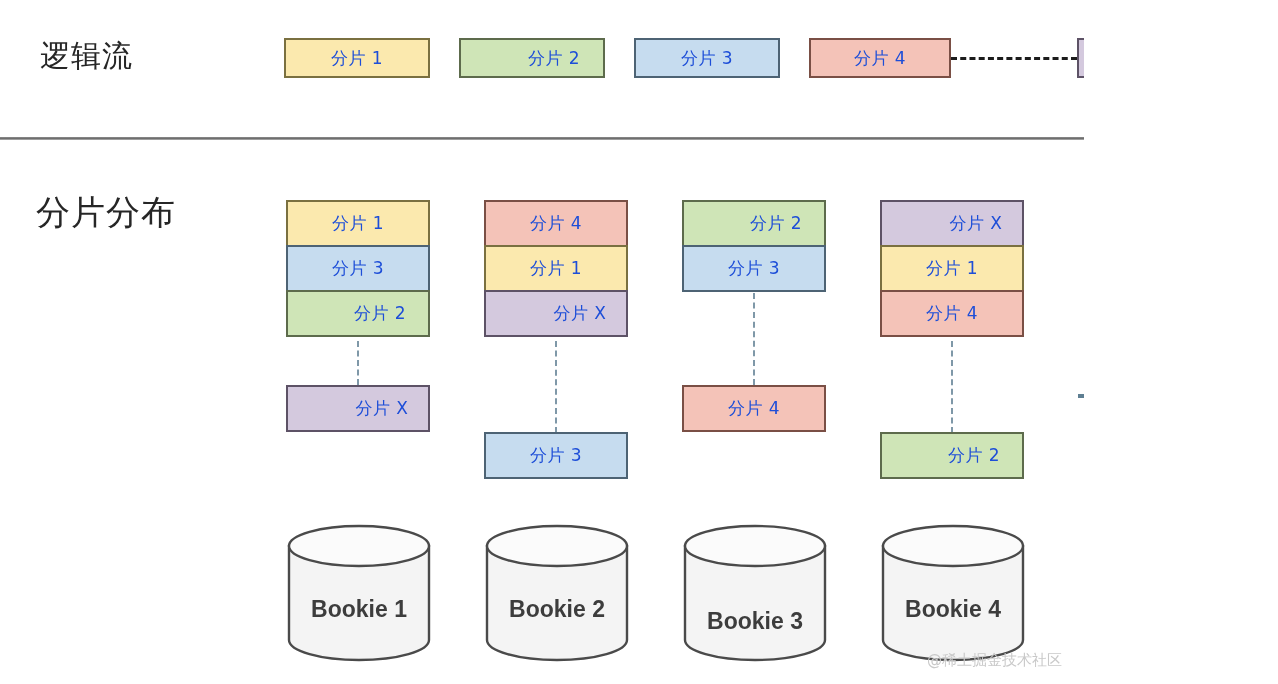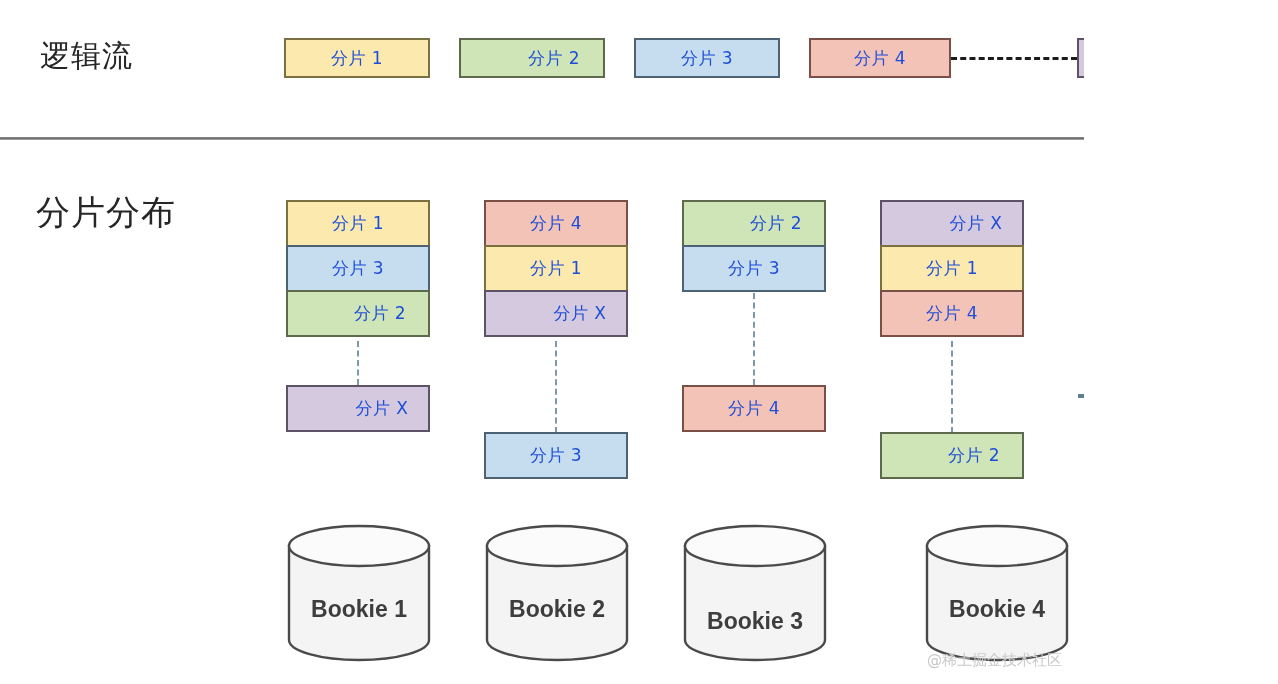--- a/index.html
+++ b/index.html
@@ -241,21 +241,21 @@
   </div>
 
   <div class="cylinder" style="left:682px; top:524px;">
     <svg width="146" height="138" viewBox="0 0 146 138">
       <path d="M3,22 L3,116 A70,20 0 0 0 143,116 L143,22 Z" fill="#f4f4f4" stroke="#4a4a4a" stroke-width="2.4"></path>
       <ellipse cx="73" cy="22" rx="70" ry="20" fill="#fbfbfb" stroke="#4a4a4a" stroke-width="2.4"></ellipse>
     </svg>
     <div class="cyl-label" style="top:72px;margin-top:12px;">Bookie 3</div>
   </div>
 
-  <div class="cylinder" style="left:924px; top:524px;">
+  <div class="cylinder" style="left:880px; top:524px;">
     <svg width="146" height="138" viewBox="0 0 146 138">
       <path d="M3,22 L3,116 A70,20 0 0 0 143,116 L143,22 Z" fill="#f4f4f4" stroke="#4a4a4a" stroke-width="2.4"></path>
       <ellipse cx="73" cy="22" rx="70" ry="20" fill="#fbfbfb" stroke="#4a4a4a" stroke-width="2.4"></ellipse>
     </svg>
     <div class="cyl-label" style="top:72px;">Bookie 4</div>
   </div>
 
   <div class="watermark">@稀土掘金技术社区</div>
 
 </div>

